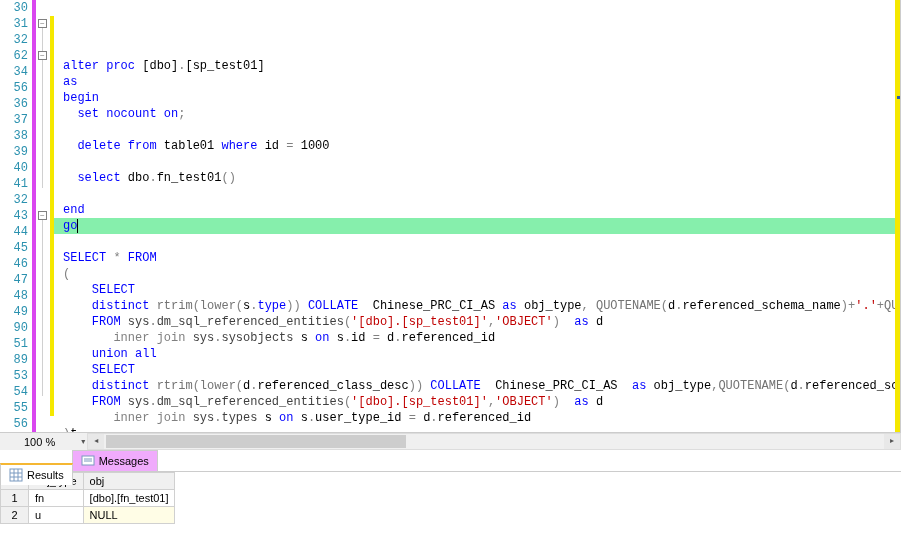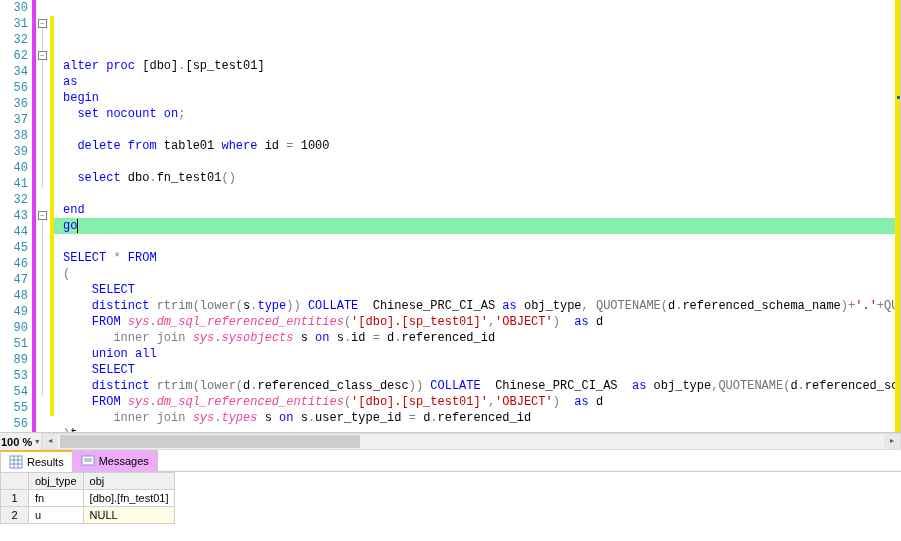--- a/index.html
+++ b/index.html
@@ -78,21 +78,21 @@
   }
   .code-inner {
     margin-left: 4px;
   }
   .hl-line { background: #86efac; }
   .cursor { border-left: 1px solid #000; }
   .kw-blue { color: #0000ff; }
   .kw-pink { color: #737373; }
   .str-red { color: #c00000; }
   .gray { color: #808080; }
-  .green { color: #ec4899; font-style: italic; }
+  .green { color: #404040; }
   .right-edge {
     position: absolute;
     right: 0; top: 0; bottom: 0;
     width: 5px;
     background: #f5e800;
   }
   .change-mark-blue {
     position: absolute;
     right: -5px;
     width: 8px;
@@ -102,22 +102,21 @@
   .zoom-bar {
     height: 18px;
     display: flex;
     align-items: center;
     background: #f0f0f0;
     border-top: 1px solid #ccc;
     font-family: 'Segoe UI', sans-serif;
     font-size: 11px;
   }
   .zoom-label {
-    padding: 0 1px;
-    font-weight: bold;
+    padding: 0 24px;
   }
   .zoom-drop {
     display: inline-block;
     font-size: 8px;
     color: #555;
     padding: 0 2px;
   }
   .scroll-h {
     flex: 1;
     height: 17px;
@@ -158,21 +157,21 @@
     padding: 3px 8px;
     border: 1px solid #ccc;
     border-bottom: none;
     background: #f0abfc;
     margin-right: -1px;
   }
   .tab.active {
     background: #fff;
     border-top: 2px solid #f5b733;
     position: relative;
-    top: 1px;
+    top: 14px;
   }
   .tab-icon {
     width: 14px; height: 14px;
     display: inline-flex;
     align-items: center;
     justify-content: center;
   }
   .results-pane {
     font-family: 'Segoe UI', sans-serif;
     font-size: 11px;

